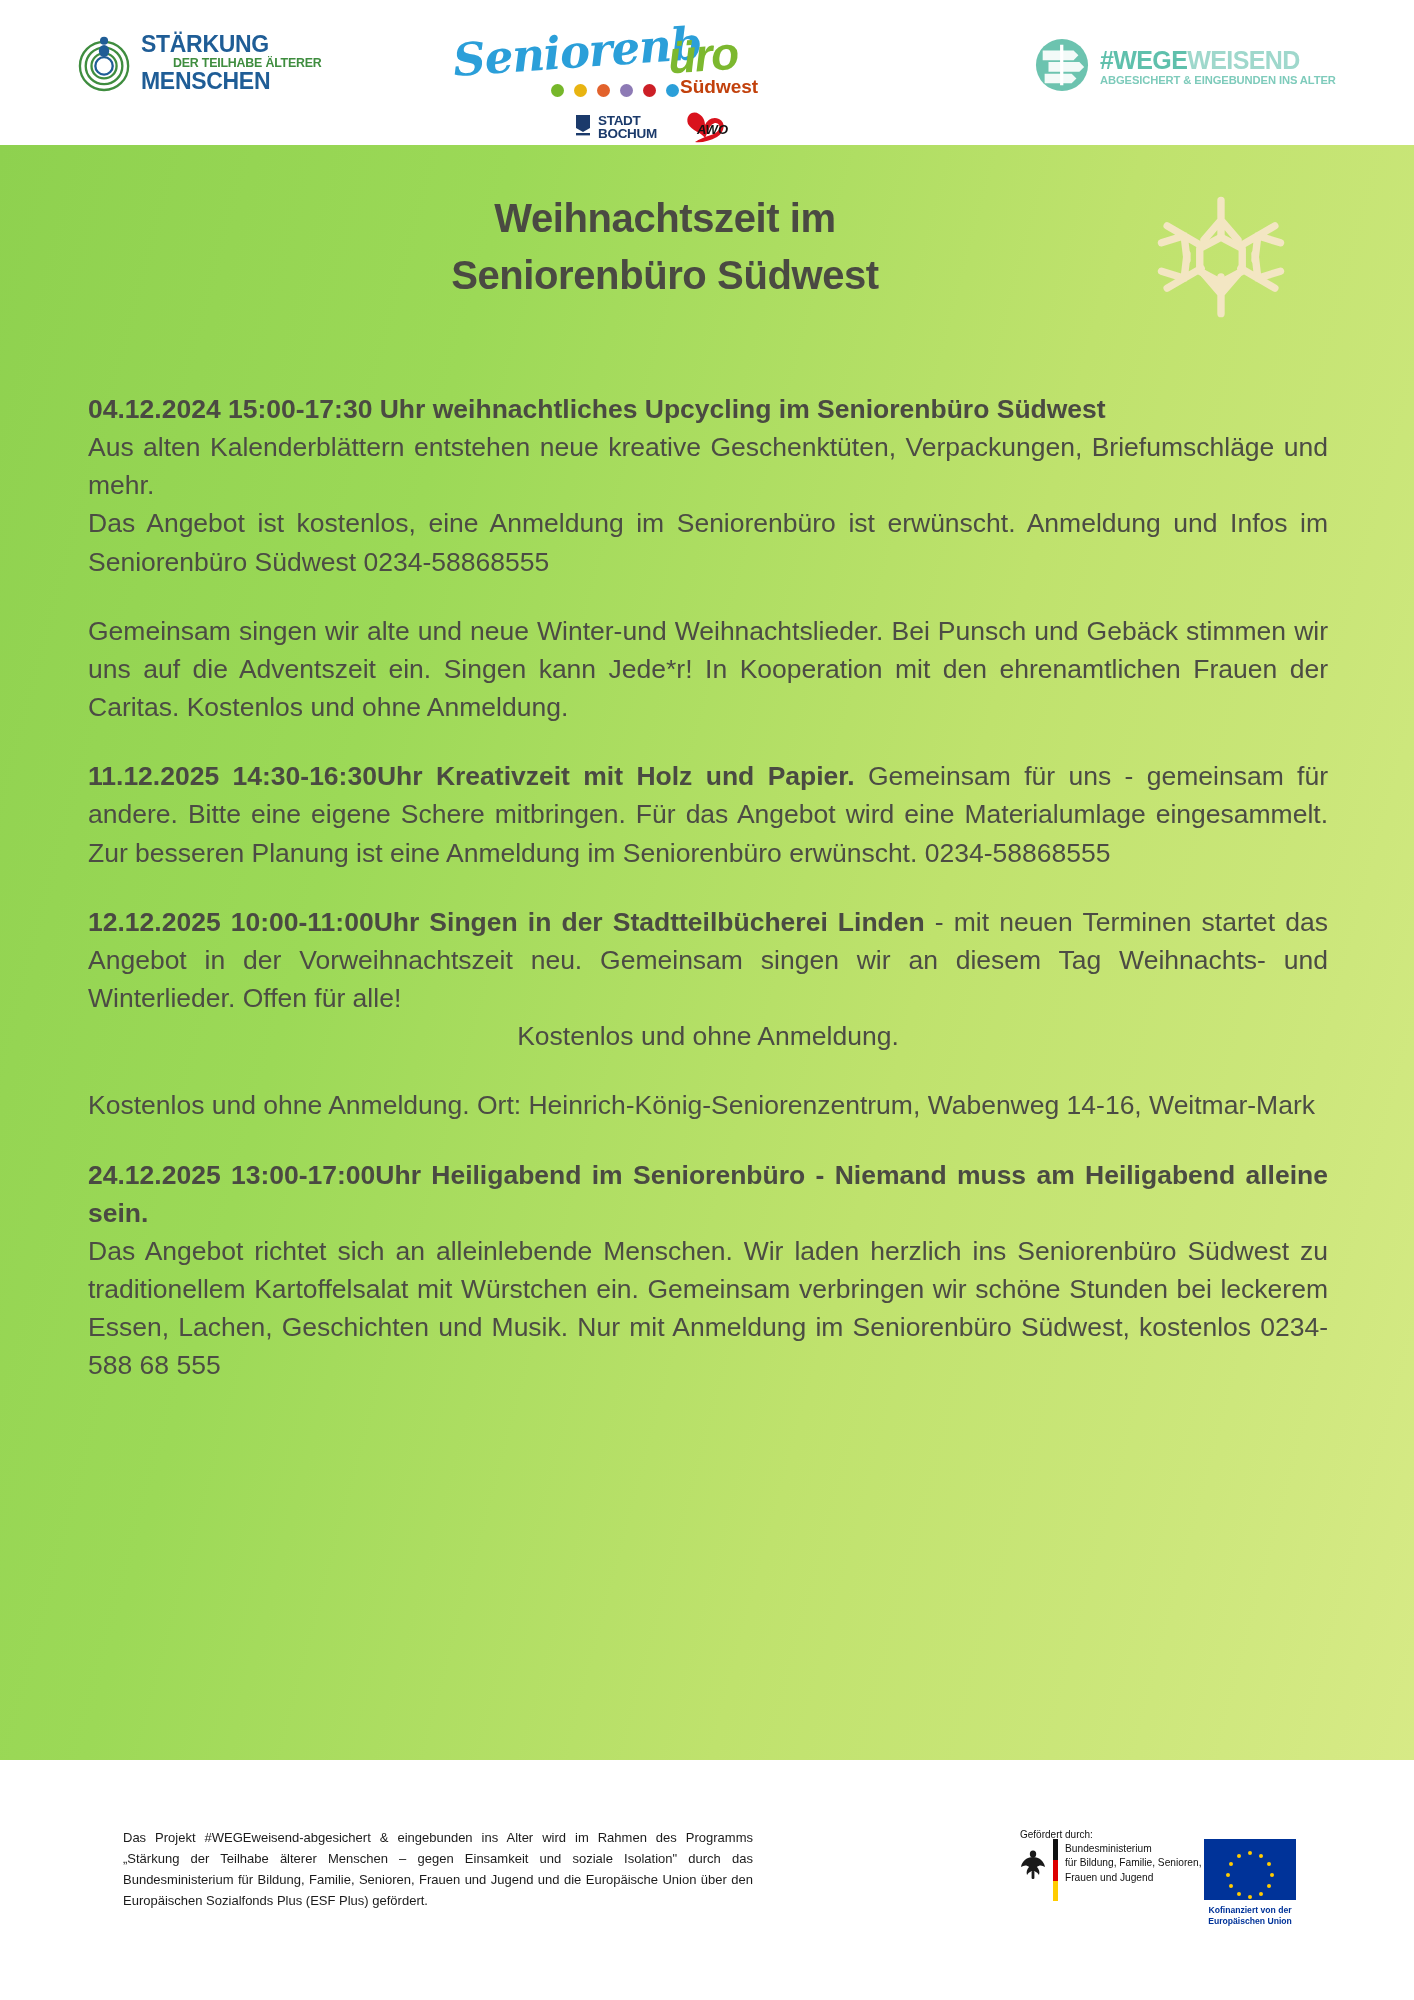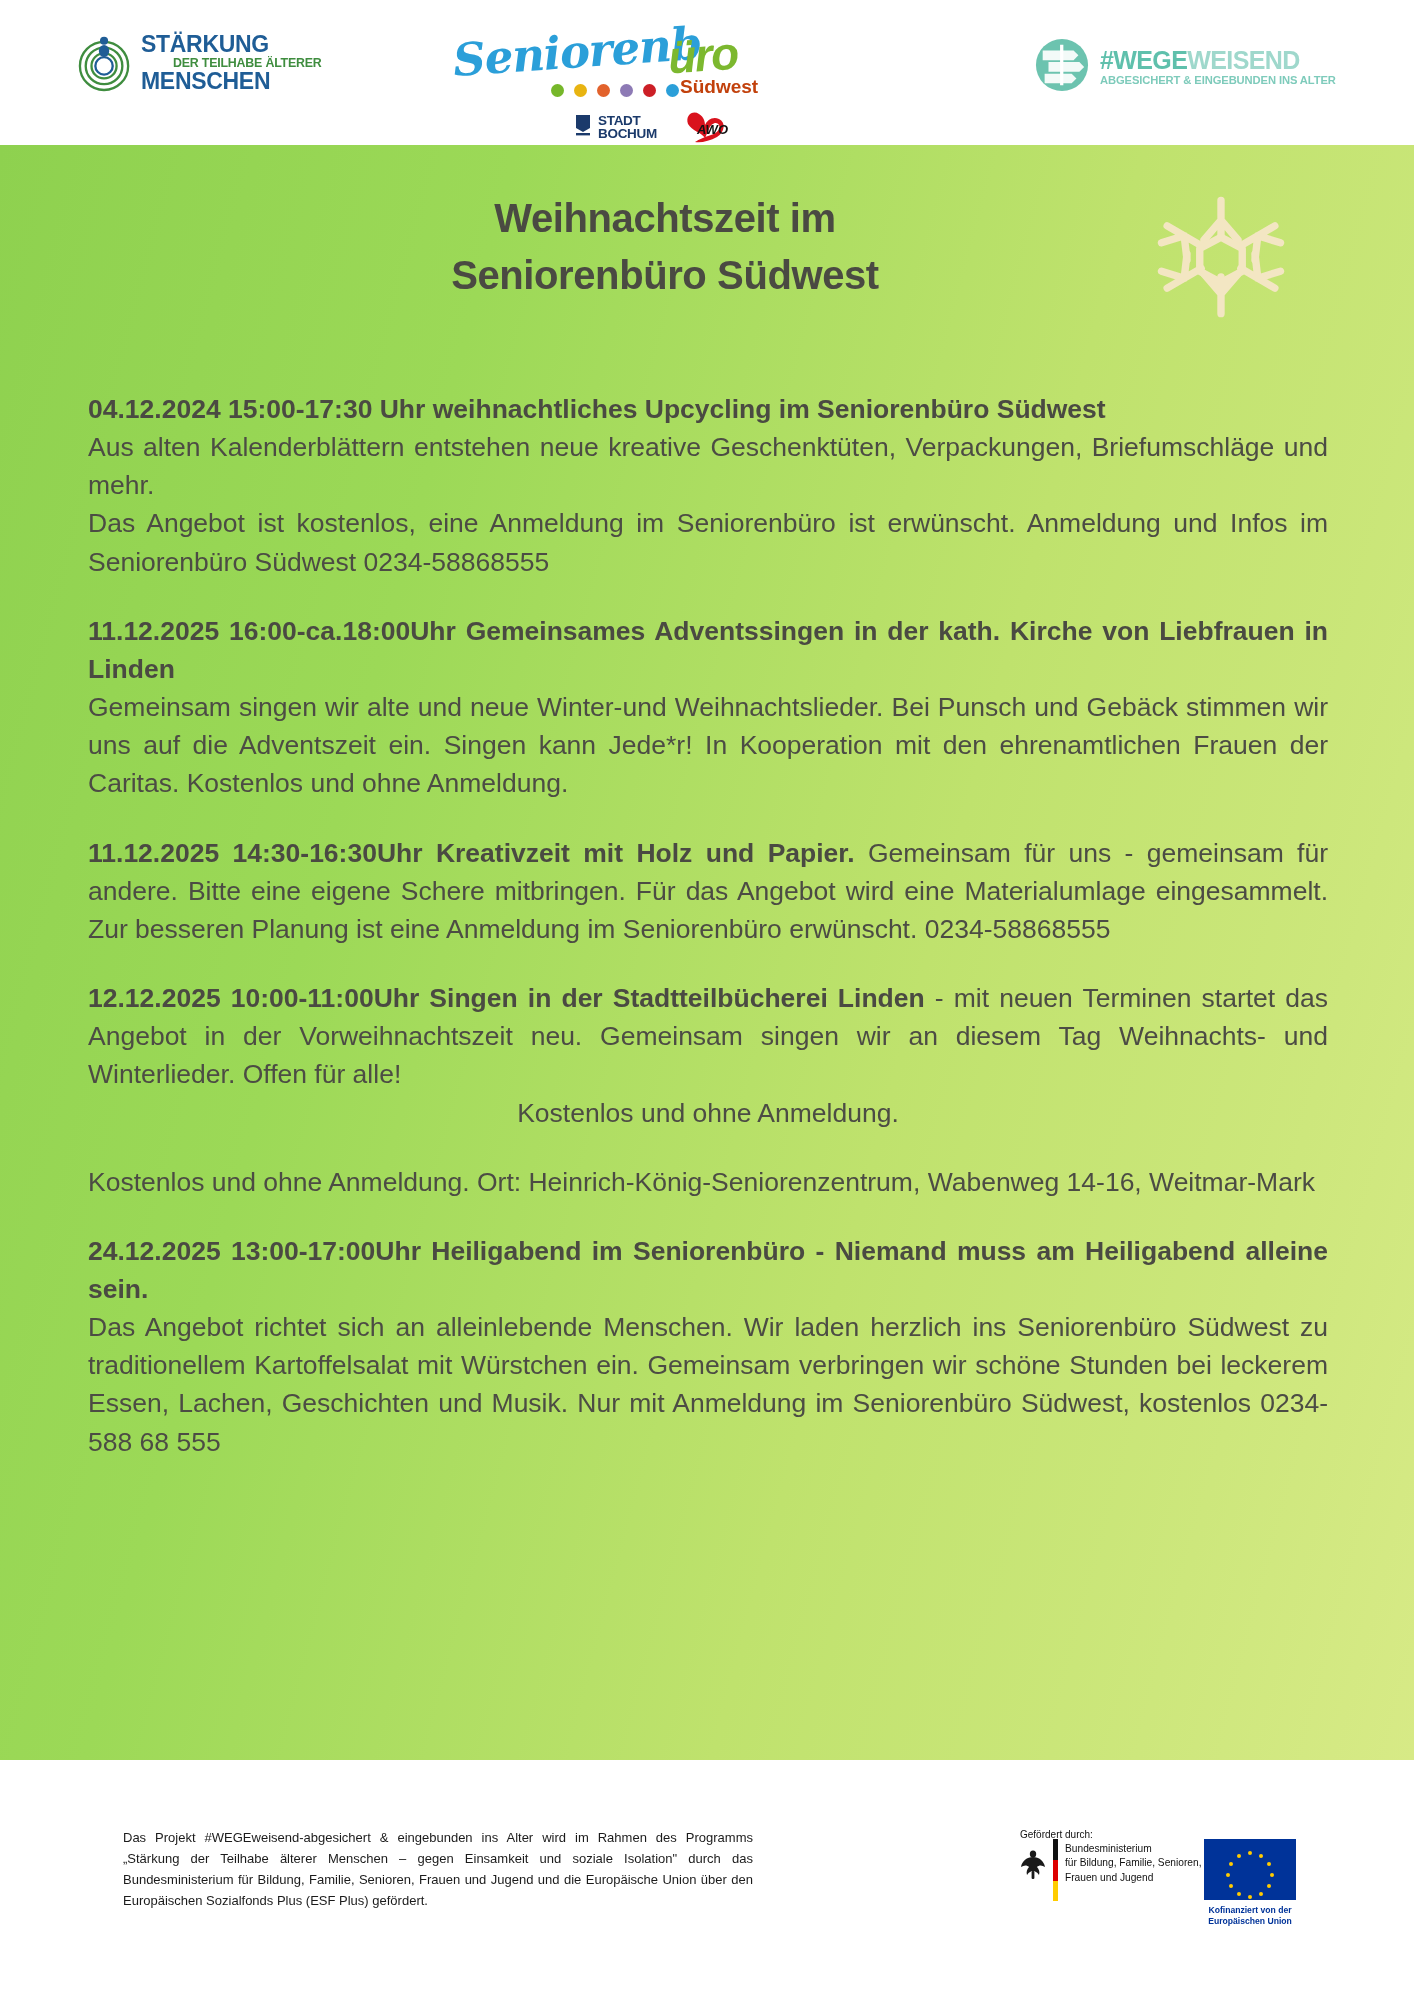--- a/index.html
+++ b/index.html
@@ -290,21 +290,20 @@
 
     <div class="content">
 
       <div class="event">
         <p><b>04.12.2024 15:00-17:30 Uhr weihnachtliches Upcycling im Seniorenbüro Südwest</b></p>
         <p>Aus alten Kalenderblättern entstehen neue kreative Geschenktüten, Verpackungen, Briefumschläge und mehr.</p>
         <p>Das Angebot ist kostenlos, eine Anmeldung im Seniorenbüro ist erwünscht. Anmeldung und Infos im Seniorenbüro Südwest 0234-58868555</p>
       </div>
 
       <div class="event">
-        <p><b>11.12.2025 16:00-ca.18:00Uhr Gemeinsames Adventssingen in der kath. Kirche von Liebfrauen in Linden</b></p>
         <p>Gemeinsam singen wir alte und neue Winter-und Weihnachtslieder. Bei Punsch und Gebäck stimmen wir uns auf die Adventszeit ein. Singen kann Jede*r! In Kooperation mit den ehrenamtlichen Frauen der Caritas. Kostenlos und ohne Anmeldung.</p>
       </div>
 
       <div class="event">
         <p><b>11.12.2025 14:30-16:30Uhr Kreativzeit mit Holz und Papier.</b><span> Gemeinsam für uns - gemeinsam für andere. Bitte eine eigene Schere mitbringen. Für das Angebot wird eine Materialumlage eingesammelt. Zur besseren Planung ist eine Anmeldung im Seniorenbüro erwünscht. 0234-58868555</span></p>
       </div>
 
       <div class="event">
         <p><b>12.12.2025 10:00-11:00Uhr Singen in der Stadtteilbücherei Linden</b><span> - mit neuen Terminen startet das Angebot in der Vorweihnachtszeit neu. Gemeinsam singen wir an diesem Tag Weihnachts- und Winterlieder. Offen für alle!</span></p>
         <p class="nojust">Kostenlos und ohne Anmeldung.</p>

